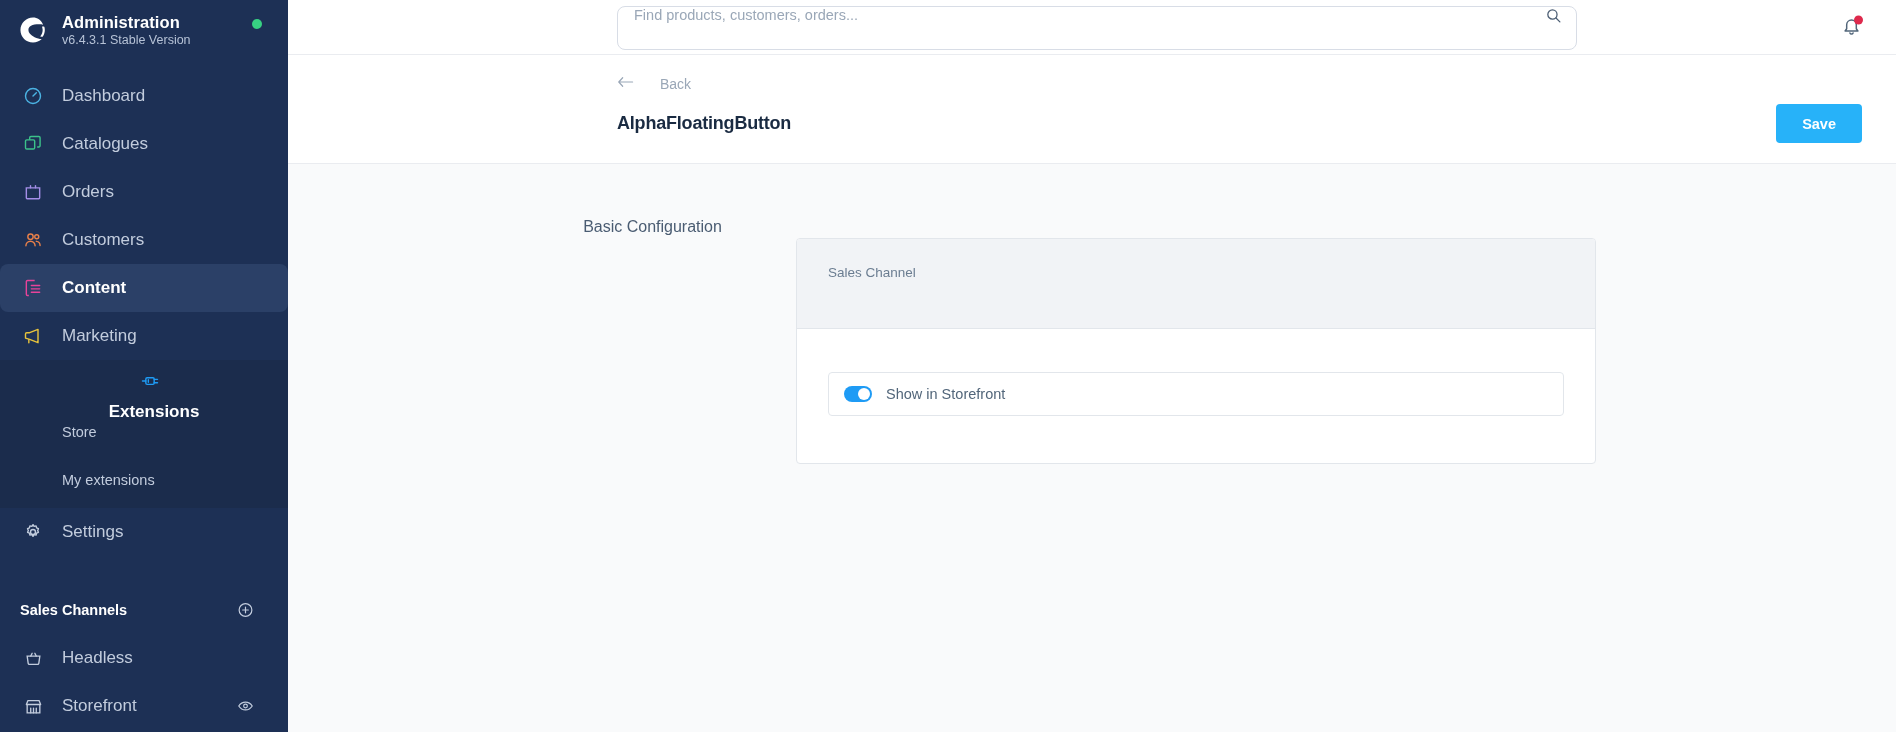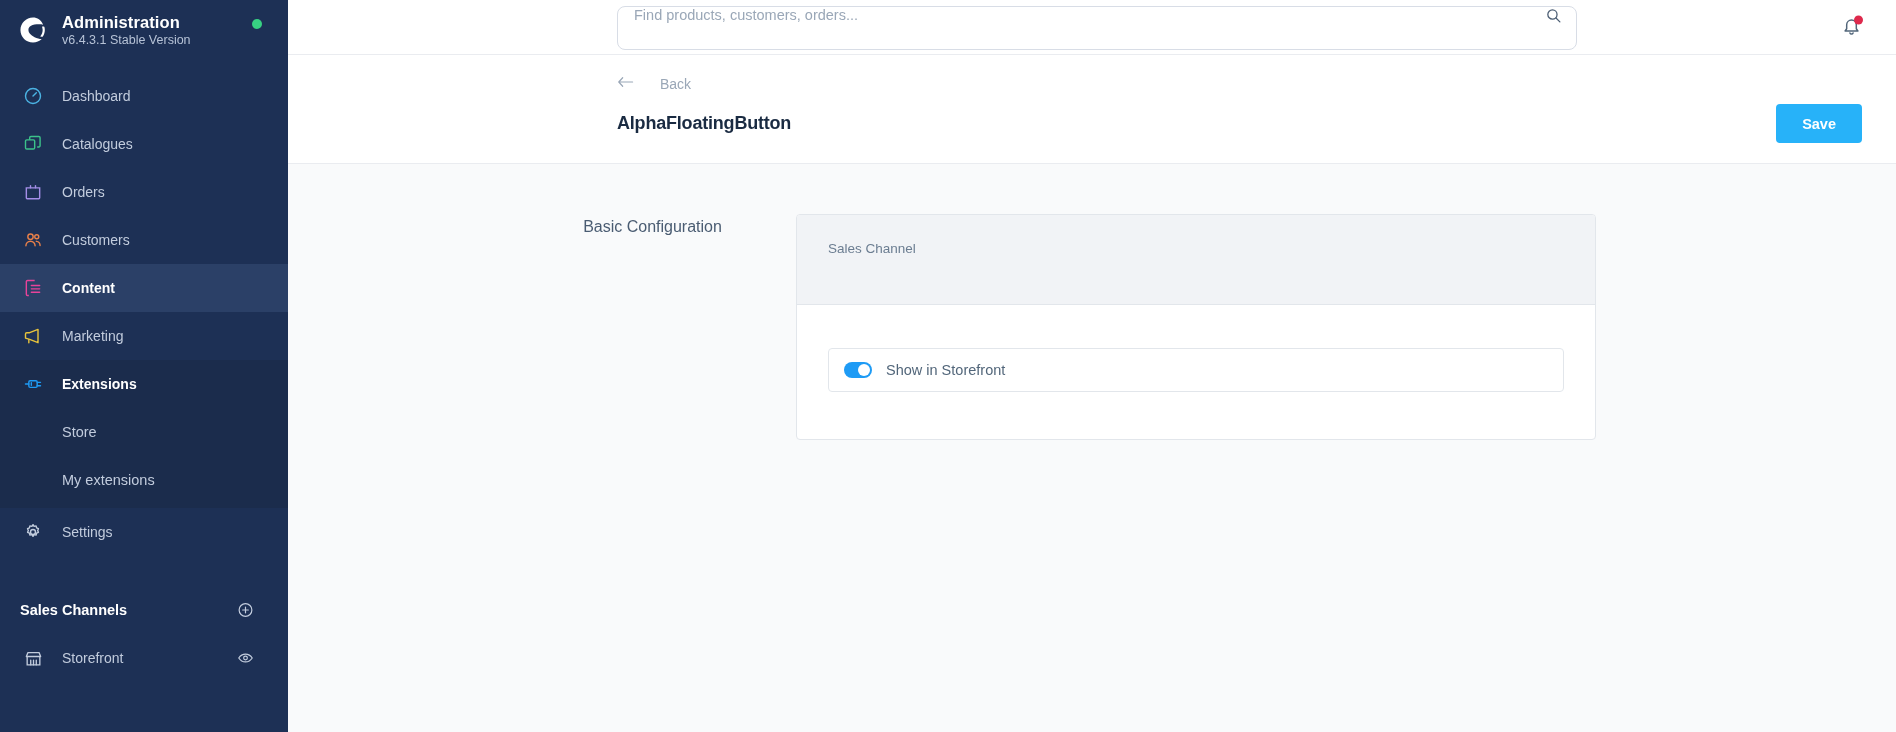--- a/index.html
+++ b/index.html
@@ -79,27 +79,27 @@
   }
   .nav-item .nav-icon {
     width: 42px;
     flex: 0 0 42px;
     display: flex;
     align-items: center;
     justify-content: center;
   }
   .nav-item .nav-label {
     color: #c2ccdd;
-    font-size: 14px;
+    font-size: 17px;
     margin-left: 8px;
     white-space: nowrap;
   }
-  .nav-item.active { background: #2b4067; }
+  .nav-item.active { background: #2b4067; border-radius: 8px; }
   .nav-item.active .nav-label { color: #ffffff; font-weight: bold; }
-  .nav-item.open-parent { background: #1b2c4c; }
+  .nav-item.open-parent { background: #1b2c4c; flex-direction: column; }
   .nav-item.open-parent .nav-label { color: #ffffff; font-weight: bold; }
 
   .nav-sub-wrap { background: #1b2c4c; padding-bottom: 4px; }
   .nav-sub {
     height: 48px;
     display: flex;
     align-items: center;
     padding-left: 62px;
     cursor: pointer;
   }
@@ -272,20 +272,21 @@
     color: #4a5c72;
     white-space: nowrap;
   }
   .card {
     width: 800px;
     flex: 0 0 800px;
     border: 1px solid #e2e6eb;
     border-radius: 4px;
     background: #ffffff;
     overflow: hidden;
+    margin-top: 24px;
   }
   .card-head {
     background: #f1f3f6;
     border-bottom: 1px solid #e2e6eb;
     padding: 26px 31px 40px 31px;
   }
   .field-label {
     font-size: 13.5px;
     color: #6b7d91;
     margin-bottom: 8px;
@@ -456,20 +457,29 @@
       <div class="nav-section-title">
         <span class="title-text">Sales Channels</span>
         <span class="nav-section-add">
           <svg width="17" height="17" viewBox="0 0 24 24" fill="none" stroke="#c2ccdd" stroke-width="1.7">
             <circle cx="12" cy="12" r="9"></circle>
               <path d="M12 8v8M8 12h8" stroke-linecap="round"></path>
           </svg>
         </span>
       </div>
 
+      <div class="nav-item">
+        <span class="nav-icon">
+          <svg width="19" height="19" viewBox="0 0 24 24" fill="none" stroke="#c2ccdd" stroke-width="1.7">
+            <path d="M4 9h16l-1.3 9.2a1.5 1.5 0 01-1.5 1.3H6.8a1.5 1.5 0 01-1.5-1.3L4 9z"></path>
+            <path d="M8.5 9l1.8-3.6M15.5 9l-1.8-3.6" stroke-linecap="round"></path>
+          </svg>
+        </span>
+        <span class="nav-label">Headless</span>
+      </div>
 
       <div class="nav-item">
         <span class="nav-icon">
           <svg width="19" height="19" viewBox="0 0 24 24" fill="none" stroke="#c2ccdd" stroke-width="1.7">
             <path d="M4 9.5V20h16V9.5"></path>
               <path d="M3 9.5L5 4.5h14l2 5z" stroke-linejoin="round"></path>
             <path d="M8.5 20v-6M12 20v-6M15.5 20v-6" stroke-linecap="round"></path>
           </svg>
         </span>
         <span class="nav-label">Storefront</span>

